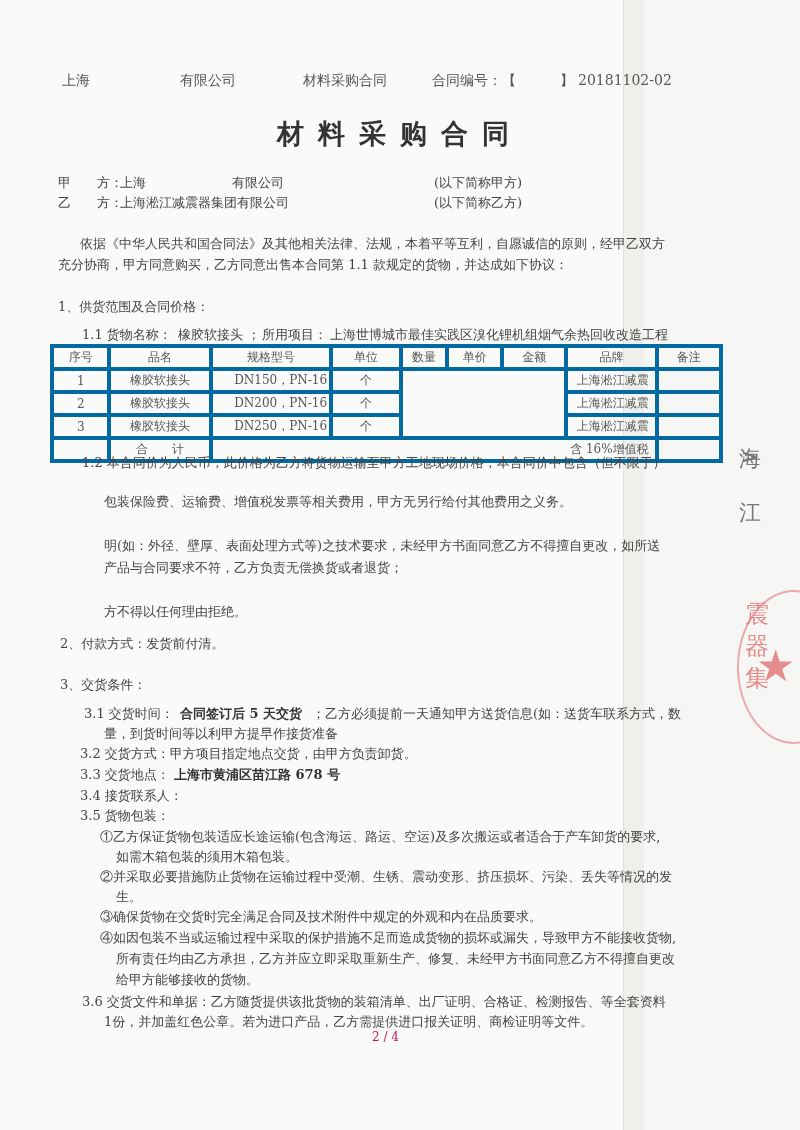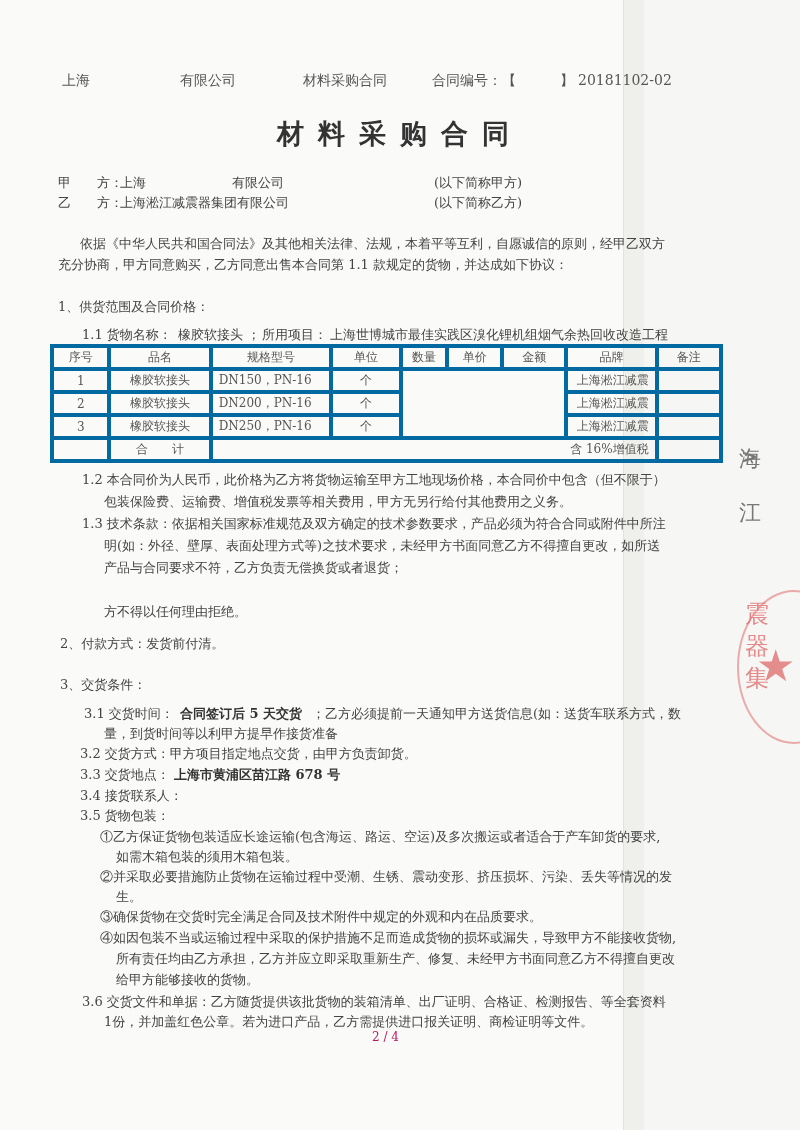--- a/index.html
+++ b/index.html
@@ -8,21 +8,21 @@
   .page { position:absolute; left:0; top:0; width:644px; height:1130px; background:#fafaf8; }
   .edge { position:absolute; right:0; top:0; width:20px; height:1130px; background:#efefec; border-left:1px solid #e2e2de; }
   .abs { position:absolute; white-space:nowrap; }
   .hdr { top:72px; font-size:14px; color:#555; }
   .title { top:116px; left:0; width:800px; text-align:center; font-size:27px; letter-spacing:14px; color:#333; font-weight:bold; }
   .p { font-size:13px; color:#444; }
   .u { }
   .b { font-weight:bold; color:#333; }
   table.goods { position:absolute; left:50px; top:344px; width:673px; border-collapse:collapse; font-size:12px; color:#555; }
   table.goods td, table.goods th { border:4px solid #0369a1; height:19px; text-align:center; font-weight:normal; padding:0 2px; }
-  table.goods td.left { text-align:left; padding-left:6px;margin-top:20px; }
+  table.goods td.left { text-align:right; padding-left:6px;margin-top:20px; }
   table.goods td.right { text-align:right; padding-right:6px; }
   .stamp { position:absolute; left:737px; top:590px; width:110px; height:150px; border:2px solid #e68a8a; border-radius:50%; opacity:.7; }
   .stamp-text { position:absolute; color:#e07070; font-size:24px; opacity:.8; }
   .star { position:absolute; left:756px; top:640px; color:#e06a6a; font-size:44px; opacity:.75; }
   .side-mark { position:absolute; left:735px; top:430px; color:#777; font-size:22px; writing-mode:vertical-rl; letter-spacing:6px; }
 </style>
 </head>
 <body>
 
 <div class="page">
@@ -105,23 +105,22 @@
     </tr>
     <tr>
       <td></td>
       <td>合　　计</td>
       <td colspan="6" class="right">含 16%增值税</td>
       <td></td>
     </tr>
   </tbody>
     </table>
 
-  <span class="abs p" style="left:82px;top:471px">1.2 本合同价为人民币，此价格为乙方将货物运输至甲方工地现场价格，本合同价中包含（但不限于）</span>
+  <span class="abs p" style="left:82px;top:454px">1.2 本合同价为人民币，此价格为乙方将货物运输至甲方工地现场价格，本合同价中包含（但不限于）</span>
   <span class="abs p" style="left:104px;top:493px">包装保险费、运输费、增值税发票等相关费用，甲方无另行给付其他费用之义务。</span>
-  <span class="abs p" style="left:82px;top:515px">1.3 技术条款：依据相关国家标准规范及双方确定的技术参数要求，产品必须为符合合同或附件中所注</span>
   <span class="abs p" style="left:104px;top:559px">产品与合同要求不符，乙方负责无偿换货或者退货；</span>
   <span class="abs p" style="left:104px;top:537px">明(如：外径、壁厚、表面处理方式等)之技术要求，未经甲方书面同意乙方不得擅自更改，如所送</span>
   <span class="abs p" style="left:104px;top:603px">方不得以任何理由拒绝。</span>
 
   <span class="abs p" style="left:60px;top:635px">2、付款方式：发货前付清。</span>
 
   <span class="abs p" style="left:60px;top:676px">3、交货条件：</span>
   <span class="abs p" style="left:84px;top:705px">3.1 交货时间：</span>
   <span class="abs p u b" style="left:180px;top:705px">合同签订后 5 天交货</span>
   <span class="abs p" style="left:312px;top:705px">；乙方必须提前一天通知甲方送货信息(如：送货车联系方式，数</span>

